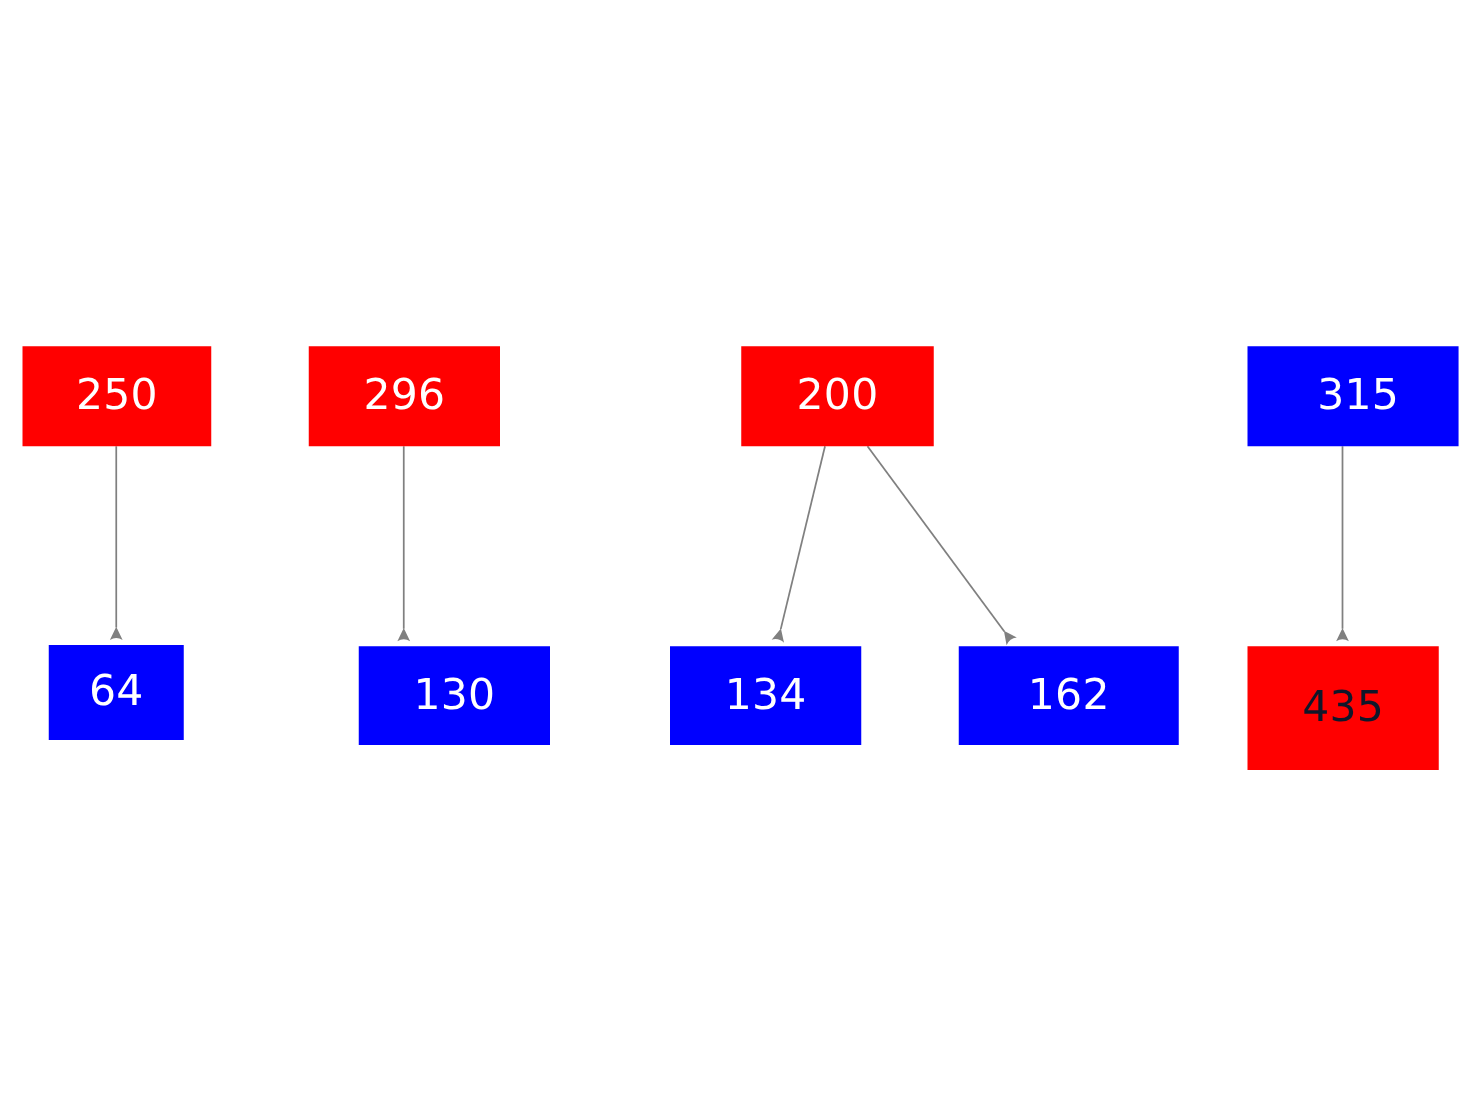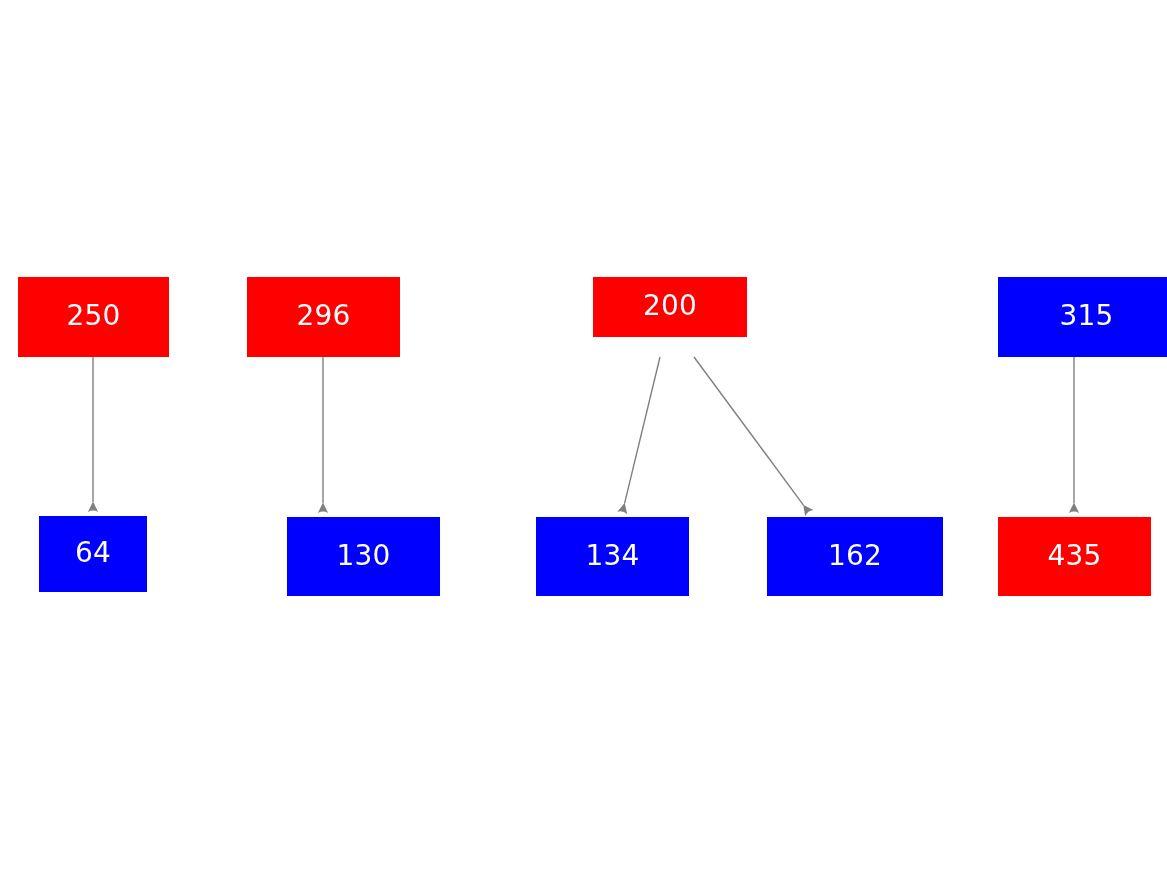--- a/index.html
+++ b/index.html
@@ -26,21 +26,21 @@
     height: 875px;
     pointer-events: none;
   }
   .node {
     position: absolute;
     box-sizing: border-box;
     display: flex;
     align-items: center;
     justify-content: center;
     color: #ffffff;
-    font-size: 28px;
+    font-size: 34px;
     line-height: 1;
     font-family: "DejaVu Sans", "Liberation Sans", sans-serif;
     letter-spacing: 0.2px;
     user-select: none;
   }
   .node-label {
     display: block;
     transform: translateY(-1px);
   }
 </style>
@@ -70,30 +70,30 @@
       </div>
       <div class="node" style="left: 39px; top: 516px; width: 108px; height: 76px; background: rgb(0, 0, 255); color: rgb(255, 255, 255);">
         <span class="node-label">64</span>
       </div>
       <div class="node" style="left: 247px; top: 277px; width: 153px; height: 80px; background: rgb(255, 0, 0); color: rgb(255, 255, 255);">
         <span class="node-label">296</span>
       </div>
       <div class="node" style="left: 247px; top: 517px; width: 153px; height: 79px; background: rgb(0, 0, 255); color: rgb(255, 255, 255); margin-left: 40px;">
         <span class="node-label">130</span>
       </div>
-      <div class="node" style="left: 593px; top: 277px; width: 154px; height: 60px; background: rgb(255, 0, 0); color: rgb(255, 255, 255);">
+      <div class="node" style="left: 593px; top: 277px; width: 154px; height: 80px; background: rgb(255, 0, 0); color: rgb(255, 255, 255);">
         <span class="node-label">200</span>
       </div>
       <div class="node" style="left: 536px; top: 517px; width: 153px; height: 79px; background: rgb(0, 0, 255); color: #ffffff;">
         <span class="node-label">134</span>
       </div>
       <div class="node" style="left: 767px; top: 517px; width: 176px; height: 79px; background: rgb(0, 0, 255); color: rgb(255, 255, 255);">
         <span class="node-label">162</span>
       </div>
       <div class="node" style="left: 998px; top: 277px; width: 177px; height: 80px; background: rgb(0, 0, 255); color: rgb(255, 255, 255);">
         <span class="node-label">315</span>
       </div>
-      <div class="node" style="left: 998px; top: 517px; width: 153px; height: 79px; background: rgb(255, 0, 0); color: #ffffff;">
+      <div class="node" style="left: 998px; top: 517px; width: 153px; height: 99px; background: rgb(255, 0, 0); color: #0f172a;">
         <span class="node-label">435</span>
       </div>
     </div>
 
 </div>
 
 </body></html>

